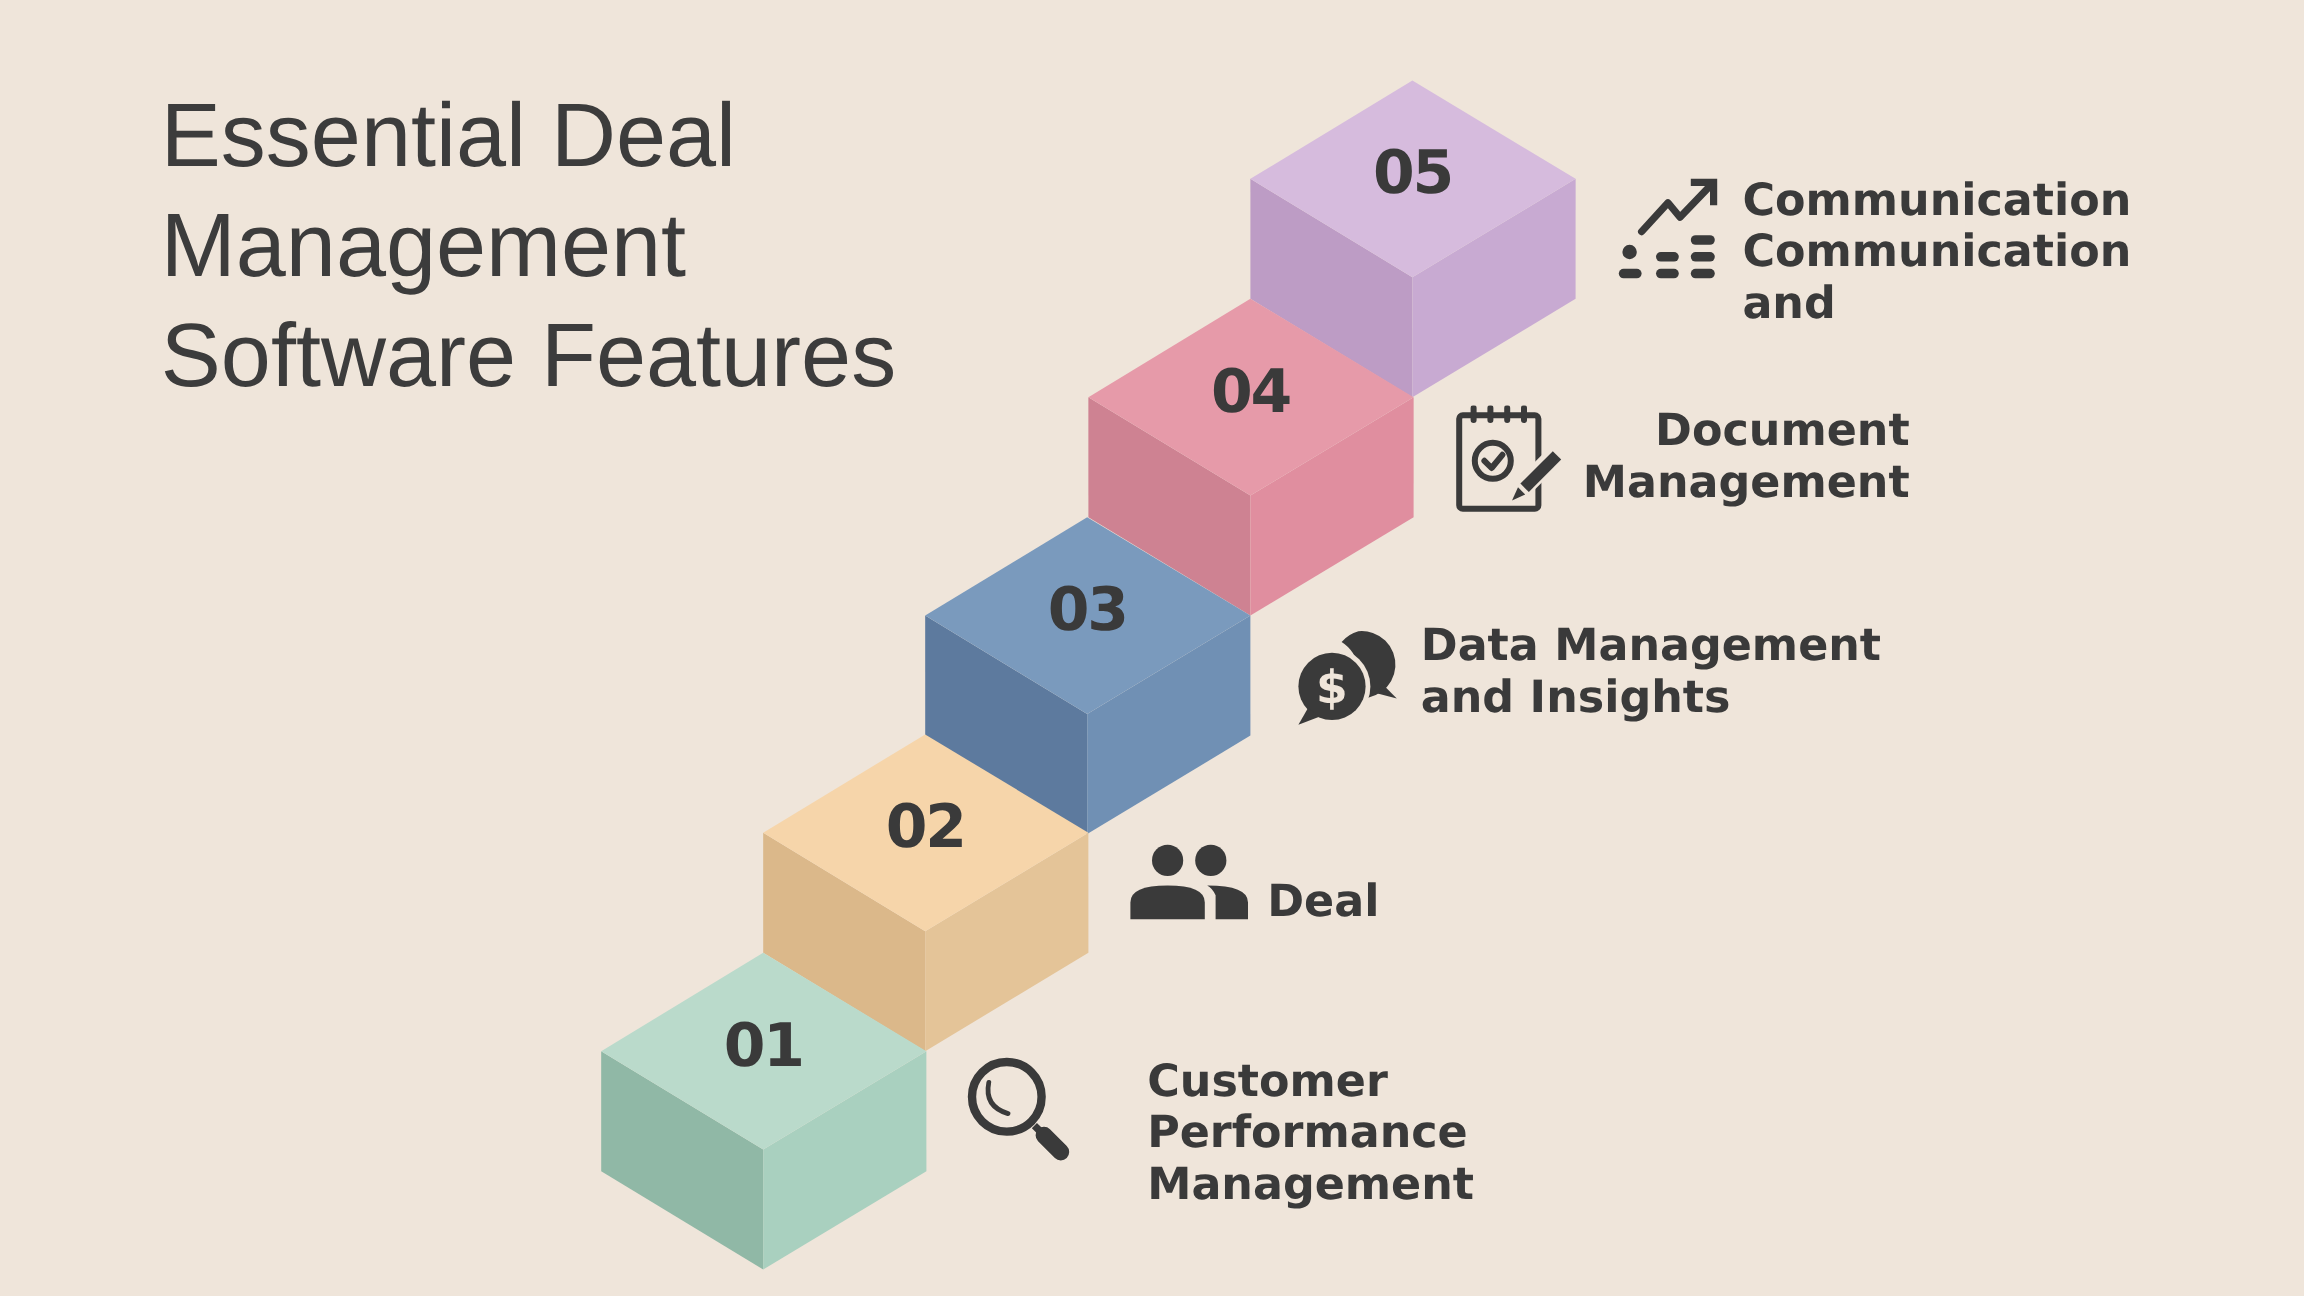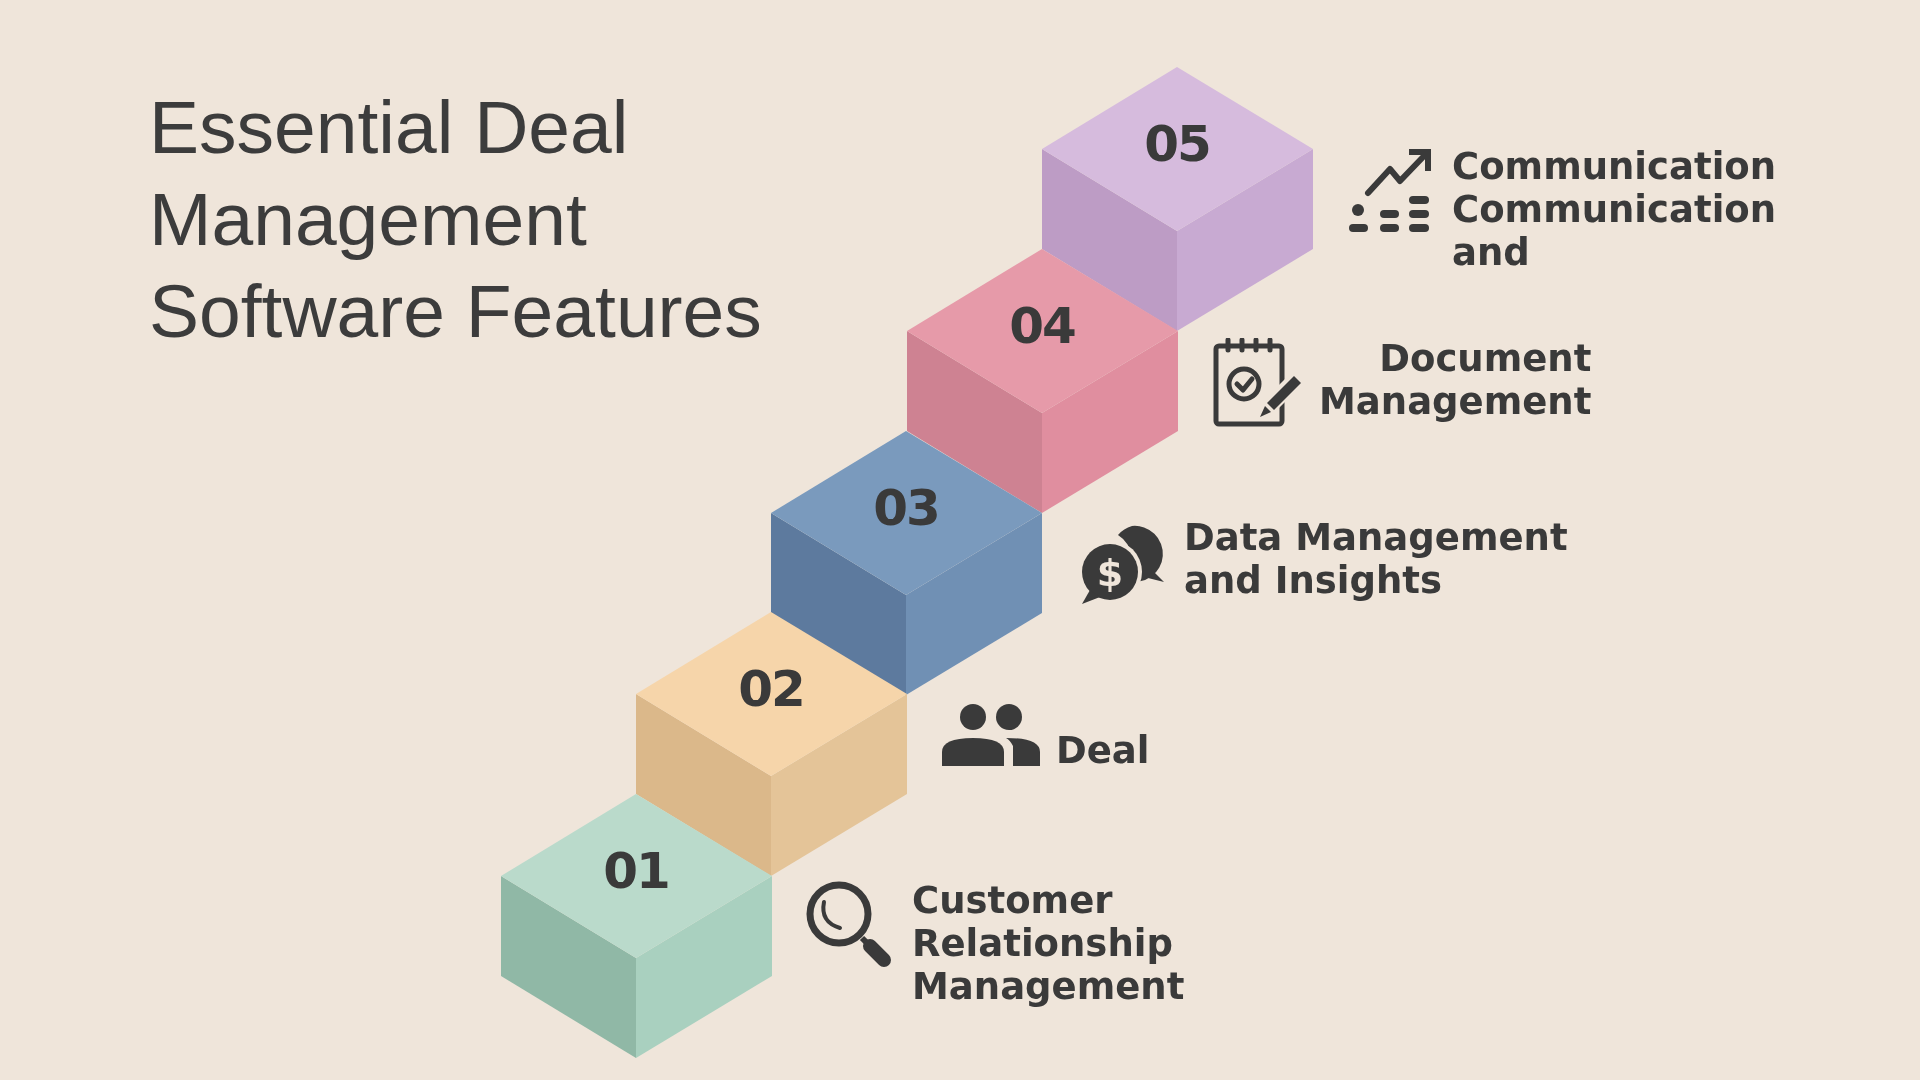--- a/index.html
+++ b/index.html
@@ -8,21 +8,21 @@
     background:#EFE5DA;
     font-family:"DejaVu Sans", "Liberation Sans", sans-serif;
     color:#3A3A3A;
     position:relative;
   }
   .title {
     position:absolute; left:134px; top:66px;
     font-family:"Liberation Sans", sans-serif;
     font-size:75px; line-height:92px; font-weight:400;
     color:#3C3C3C; letter-spacing:0px;
-    margin:15px;
+    margin:0;
   }
   .title span { display:block; white-space:nowrap; }
   svg.stairs { position:absolute; left:0; top:0; }
   .cube-num {
     font-family:"DejaVu Sans", sans-serif;
     font-weight:bold; font-size:50px; fill:#3A3A3A;
     letter-spacing:-2px;
   }
   .label {
     position:absolute;
@@ -136,17 +136,17 @@
 <div class="label" style="left:1056px; top:689px;margin-top:40px;">
   <span>Deal</span>
 </div>
 
 <svg class="icon" style="left:802px; top:878px;" width="92" height="92" viewBox="0 0 92 92">
   <circle cx="37" cy="36" r="29" fill="none" stroke="#3A3A3A" stroke-width="7"></circle>
   <path d="M22,24 Q18,44 38,50" fill="none" stroke="#3A3A3A" stroke-width="4" stroke-linecap="round"></path>
   <line x1="60" y1="60" x2="64" y2="64" stroke="#3A3A3A" stroke-width="6"></line>
   <line x1="68" y1="68" x2="82" y2="82" stroke="#3A3A3A" stroke-width="14" stroke-linecap="round"></line>
 </svg>
-<div class="label" style="left:912px; top:879px;">
+<div class="label" style="left:956px; top:879px;">
   <span>Customer</span>
-  <span>Relationship</span>
+  <span>Performance</span>
   <span>Management</span>
 </div>
 
 </body></html>

